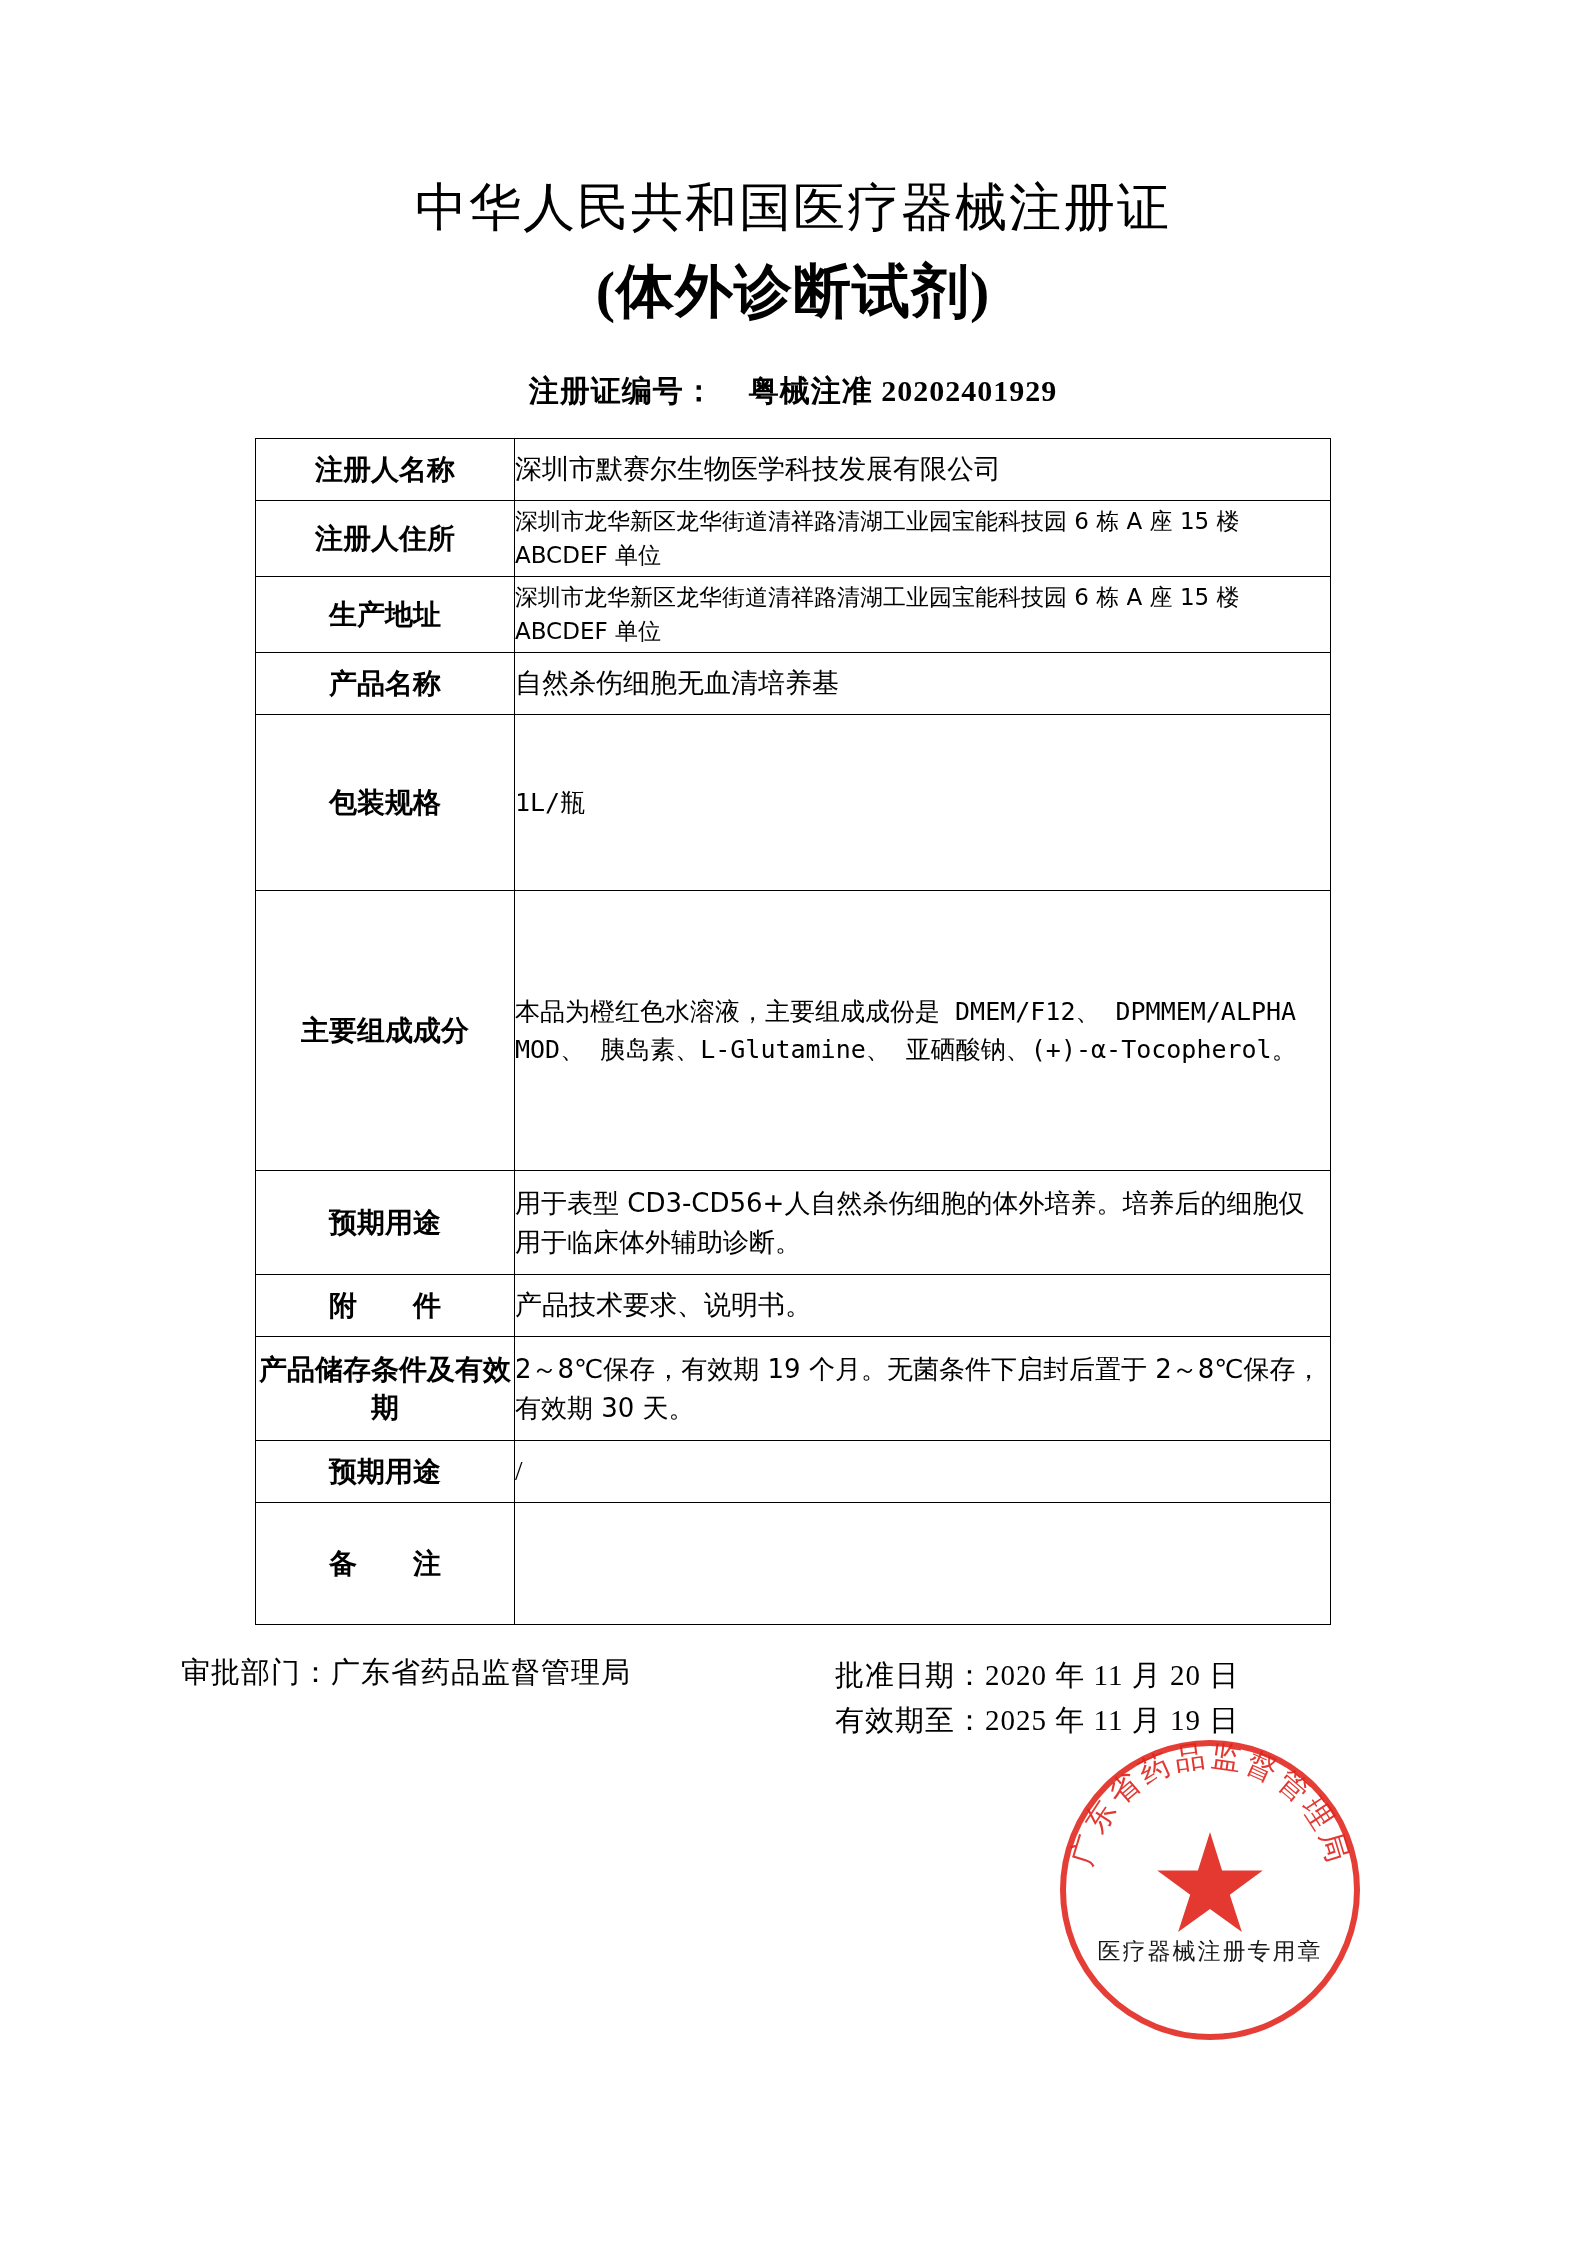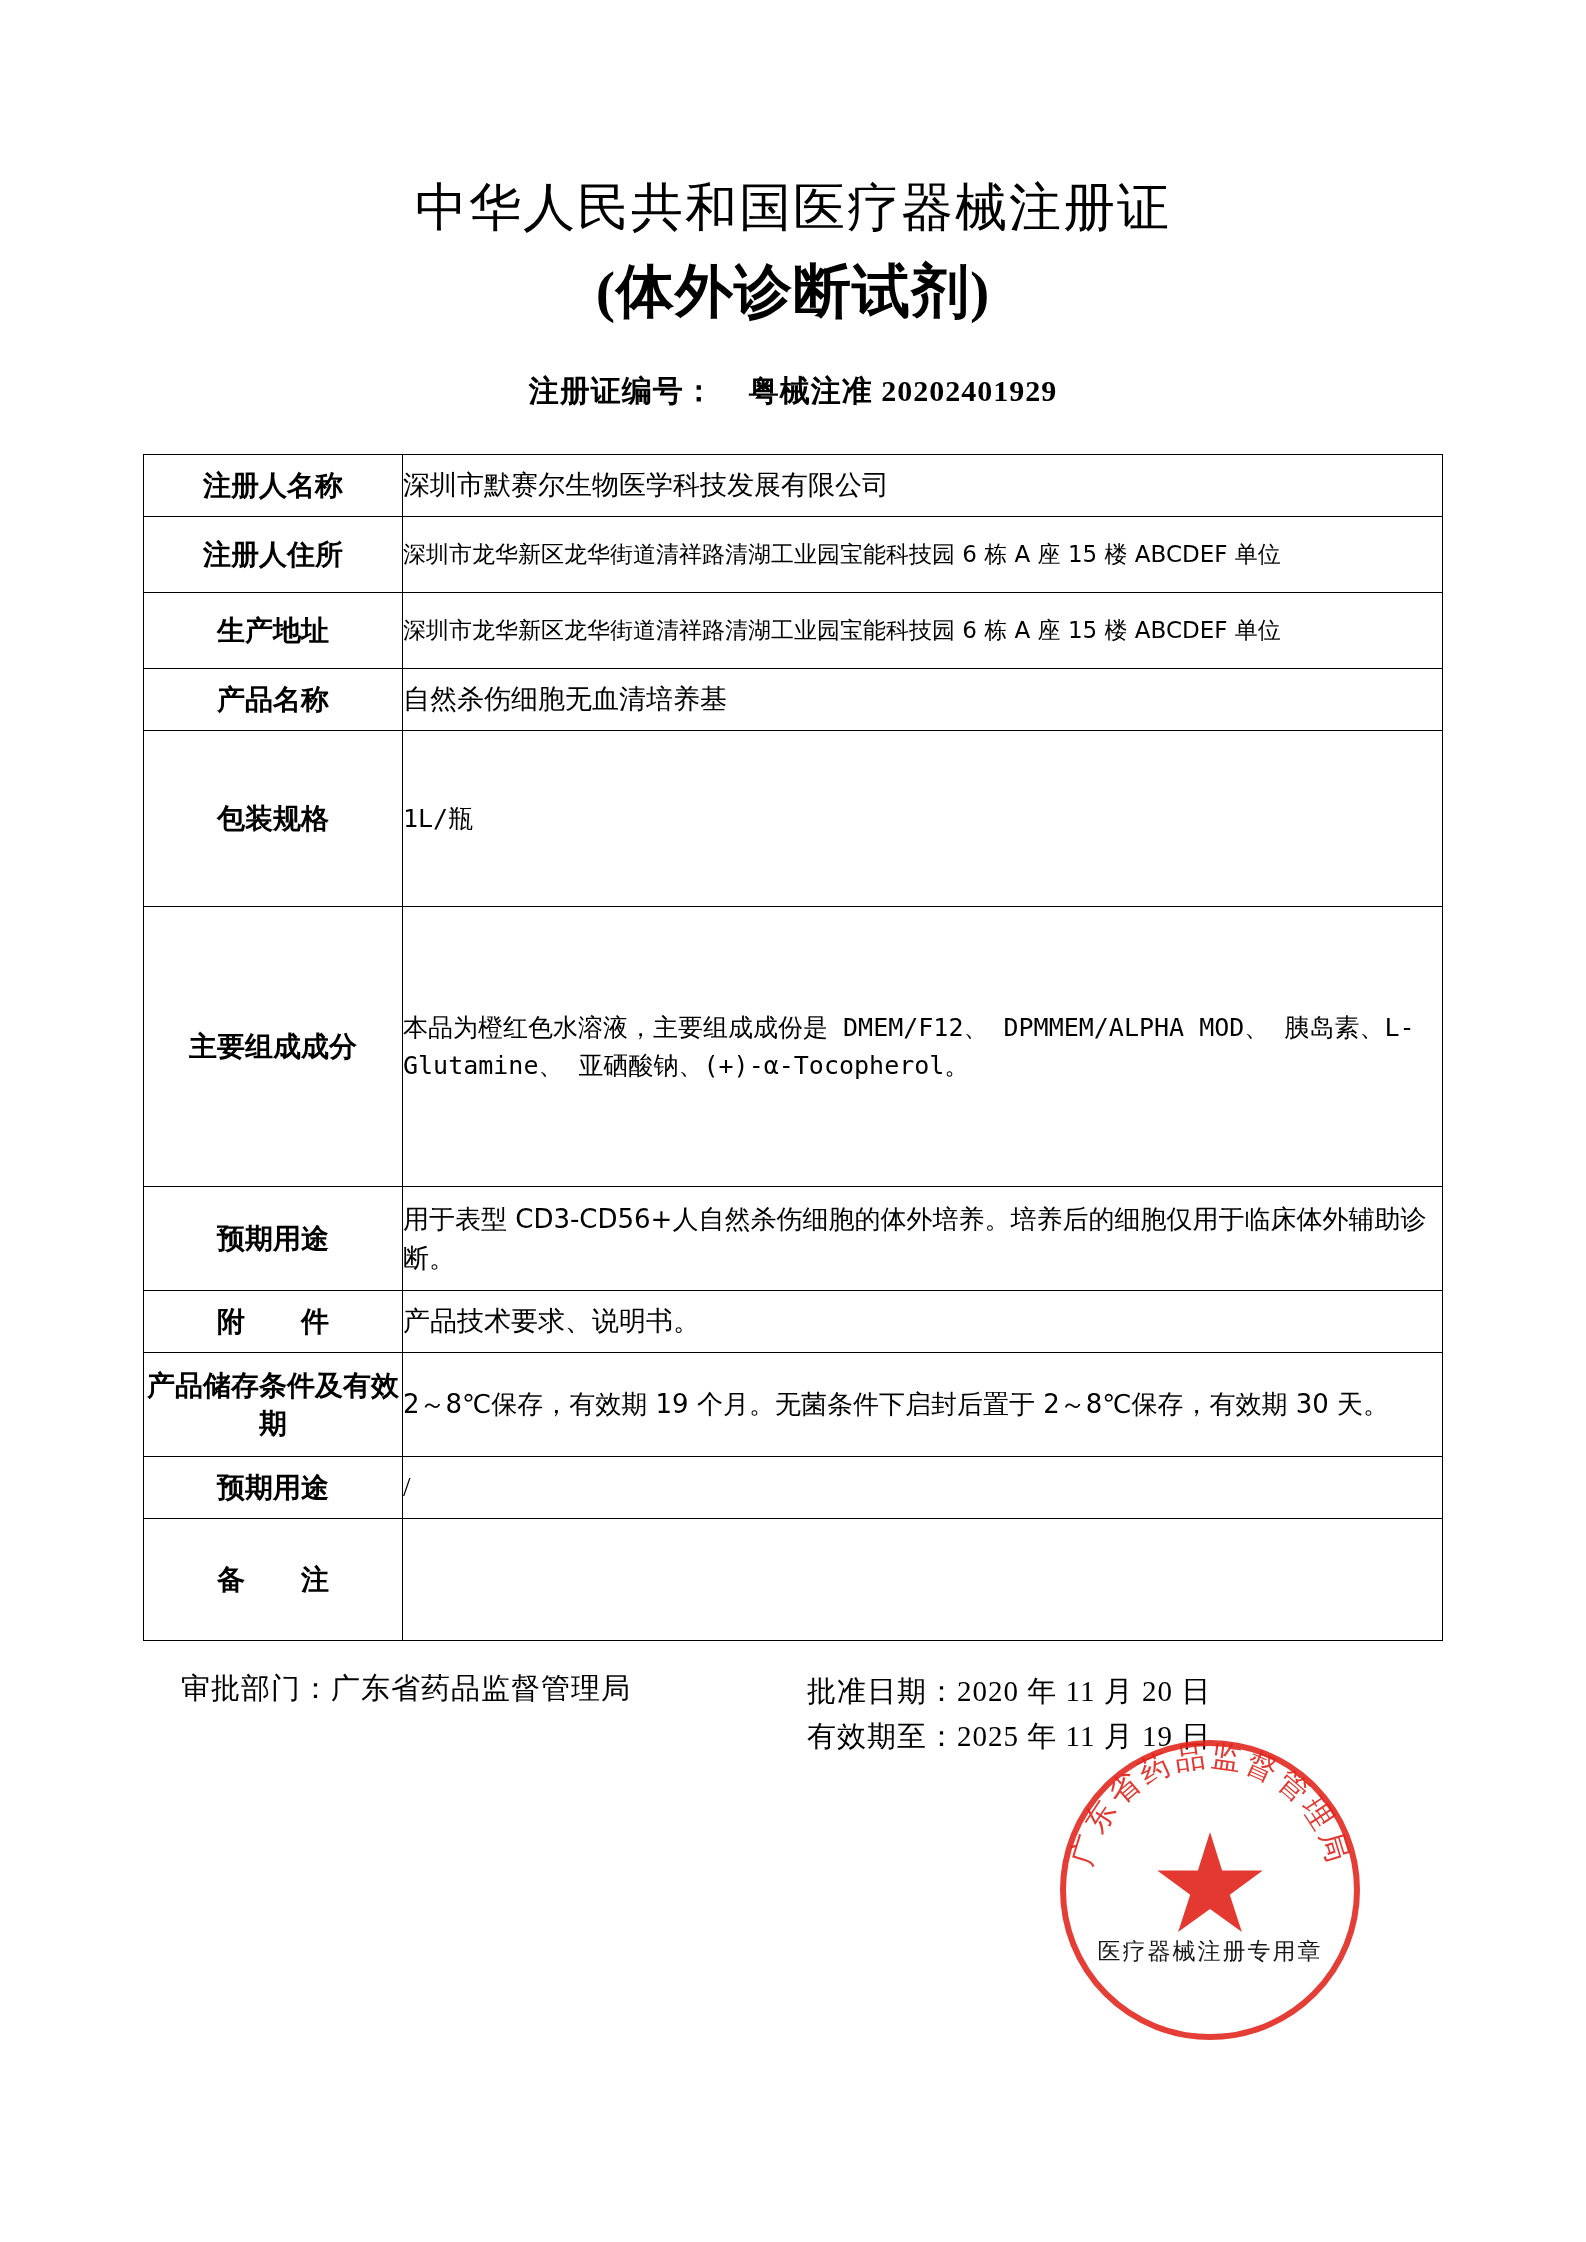--- a/index.html
+++ b/index.html
@@ -49,22 +49,22 @@
   .reg-no-label {
     display: inline-block;
     margin-right: 34px;
   }
   .reg-no-value {
     display: inline-block;
   }
 
   table.cert {
     border-collapse: collapse;
-    width: 1300px;
-    margin: 42px auto 0 auto;
+    width: 1076px;
+    margin: 26px auto 0 auto;
     table-layout: fixed;
   }
   table.cert td {
     border: 1px solid #000000;
     vertical-align: middle;
     padding: 0;
   }
   td.label {
     width: 258px;
     text-align: center;
@@ -108,21 +108,21 @@
     font-size: 29px;
   }
   .footer-left {
     position: absolute;
     left: 38px;
     top: 10px;
     letter-spacing: 1px;
   }
   .footer-right {
     position: absolute;
-    left: 664px;
+    left: 692px;
     top: 10px;
     letter-spacing: 1px;
     line-height: 1.55;
   }
 
   
   .seal {
     position: absolute;
     left: 1060px;
     top: 1740px;

